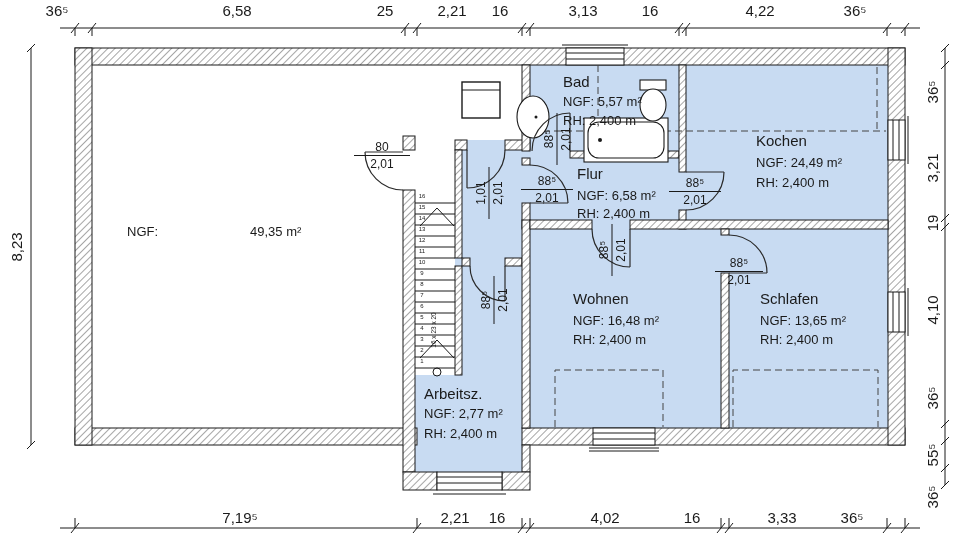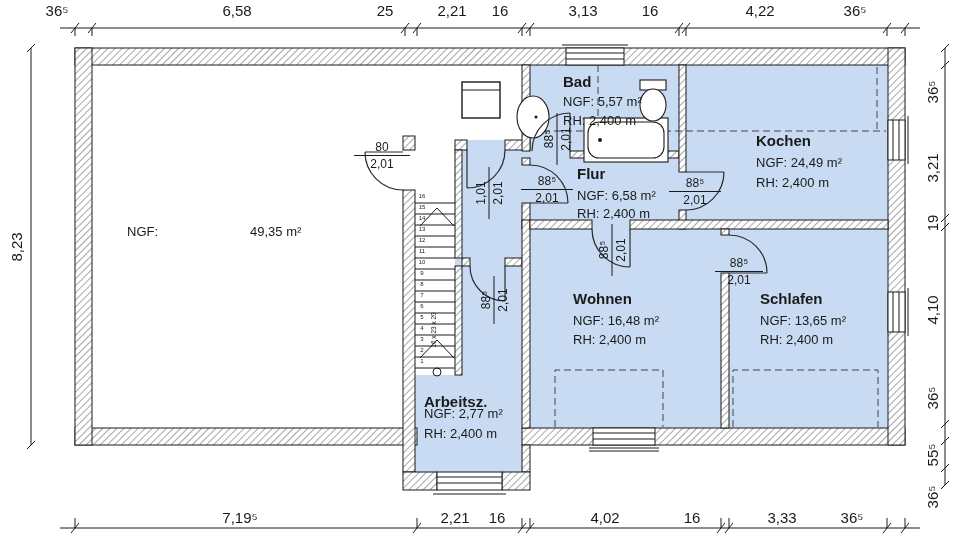--- a/index.html
+++ b/index.html
@@ -2,21 +2,21 @@
 <html><head>
 <meta charset="utf-8">
 <style>
   html,body{margin:0;padding:0;background:#ffffff;}
   #plan{position:relative;width:960px;height:551px;background:#fff;overflow:hidden;
         font-family:"Liberation Sans",sans-serif;color:#1a1a1a;}
   #plan svg{position:absolute;left:0;top:0;}
   .lbl{position:absolute;white-space:nowrap;line-height:1.1;}
   .dim{font-size:15px;transform:translateX(-50%);}
   .dimv{font-size:15px;transform:translate(-50%,-50%) rotate(-90deg);}
-  .rname{font-size:15px;font-weight:bold;}
+  .rname{font-size:15px;font-weight:normal;}
   .rtxt{font-size:13px;}
   .doorlbl{position:absolute;font-size:12px;text-align:center;}
   .doorlbl .den{display:block;border-top:1px solid #1a1a1a;padding-top:1px;}
   .doorlbl .num{display:block;padding-bottom:1px;}
   .doorlbl.rot{transform:translate(-50%,-50%) rotate(-90deg);}
   .stepnum{position:absolute;left:416px;width:12px;text-align:center;
            font-size:6px;line-height:7px;}
   .stairspec{position:absolute;font-size:6.5px;transform:translate(-50%,-50%) rotate(-90deg);white-space:nowrap;}
 </style>
 </head>
@@ -295,21 +295,21 @@
   <div class="lbl rtxt" style="left:577px;top:207px">RH: 2,400 m</div>
 
   <div class="lbl rname" style="left:573px;top:291px">Wohnen</div>
   <div class="lbl rtxt" style="left:573px;top:314px">NGF: 16,48 m²</div>
   <div class="lbl rtxt" style="left:573px;top:333px">RH:  2,400 m</div>
 
   <div class="lbl rname" style="left:760px;top:291px">Schlafen</div>
   <div class="lbl rtxt" style="left:760px;top:314px">NGF: 13,65 m²</div>
   <div class="lbl rtxt" style="left:760px;top:333px">RH:  2,400 m</div>
 
-  <div class="lbl rname" style="left:424px;top:394px">Arbeitsz.</div>
+  <div class="lbl rname" style="left:424px;top:386px">Arbeitsz.</div>
   <div class="lbl rtxt" style="left:424px;top:407px">NGF: 2,77 m²</div>
   <div class="lbl rtxt" style="left:424px;top:427px">RH: 2,400 m</div>
 
   <div class="doorlbl" style="left:354px;top:140px;width:56px">
     <span class="num">80</span>
       <span class="den">2,01</span>
   </div>
   <div class="doorlbl" style="left:521px;top:174px;width:52px">
     <span class="num">88⁵</span>
       <span class="den">2,01</span>

